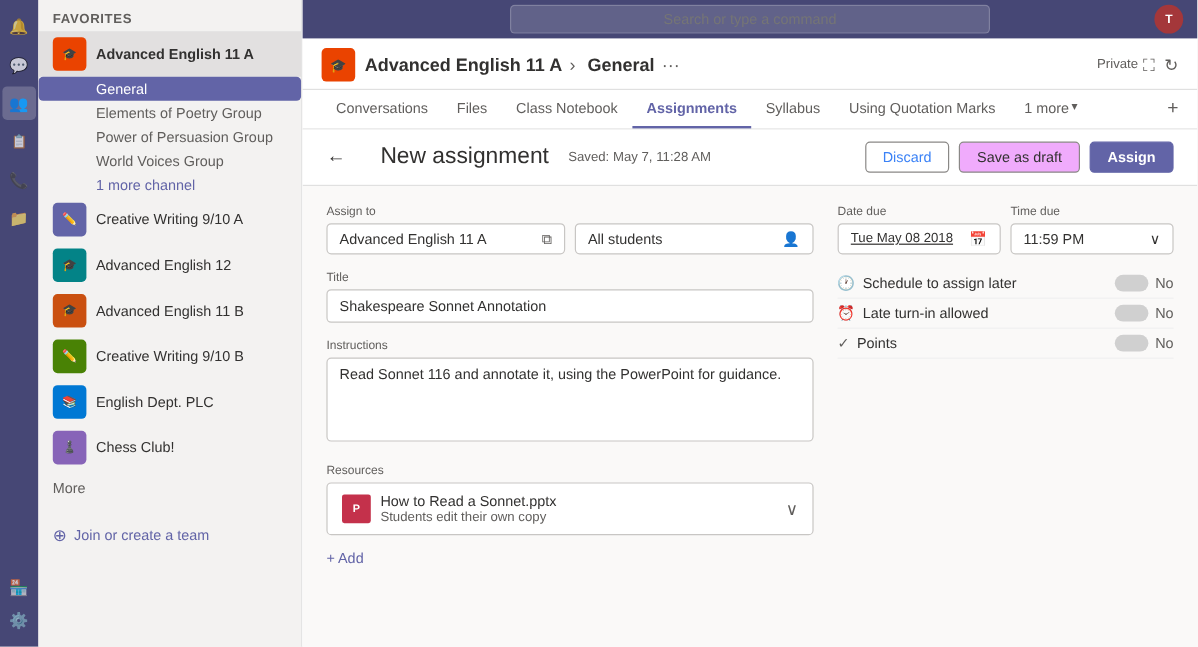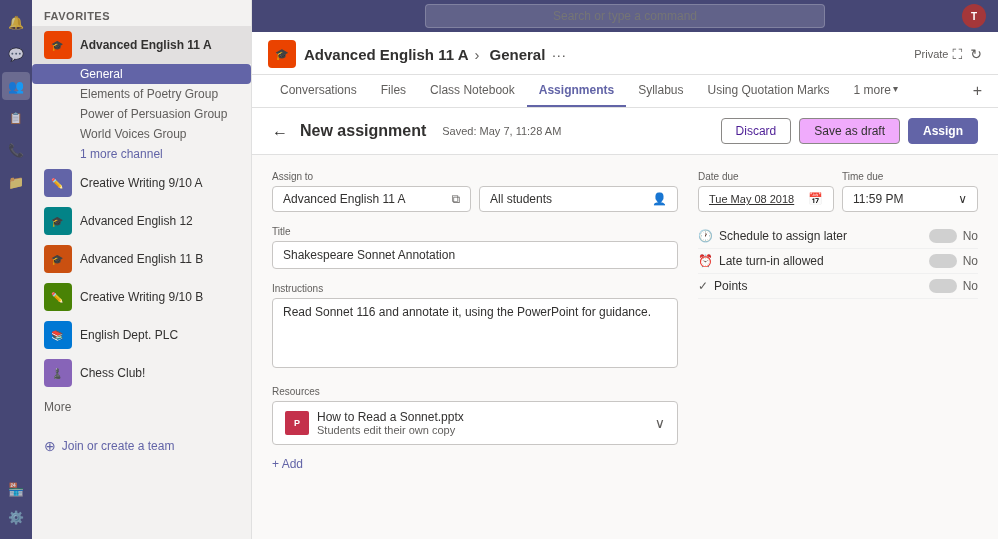--- a/index.html
+++ b/index.html
@@ -269,23 +269,24 @@
       border-bottom: 1px solid #e0e0e0;
       flex-shrink: 0;
     }
     .back-arrow {
       font-size: 16px;
       color: #323130;
       margin-right: 12px;
       cursor: pointer;
     }
     .assignment-title {
-      font-size: 16px;
-      font-weight: 700;
-      color: #323130;
+      font-size: 19px;
+      font-weight: 400;
+      color: #323130;
+      margin-left: 17px;
     }
     .assignment-saved {
       font-size: 11px;
       color: #605e5c;
       margin-left: 16px;
     }
     .assignment-actions {
       margin-left: auto;
       display: flex;
       gap: 8px;
@@ -293,21 +294,21 @@
     .btn {
       padding: 5px 14px;
       border-radius: 4px;
       font-size: 12px;
       cursor: pointer;
       border: 1px solid;
     }
     .btn-discard {
       background: #fff;
       border-color: #8a8886;
-      color: #4c1d95;
+      color: #3b82f6;
     }
     .btn-draft {
       background: #f0abfc;
       border-color: #8a8886;
       color: #323130;
     }
     .btn-assign {
       background: #6264a7;
       border-color: #6264a7;
       color: #fff;

